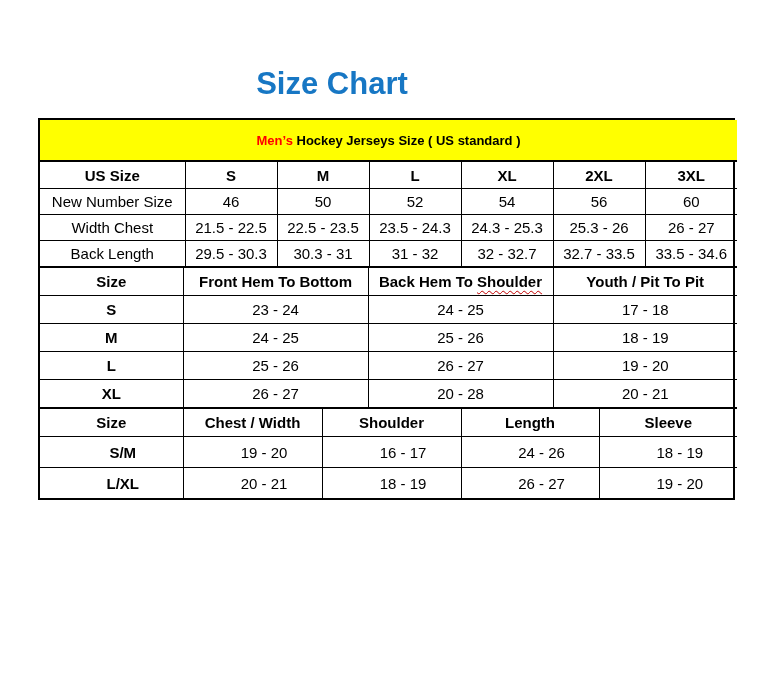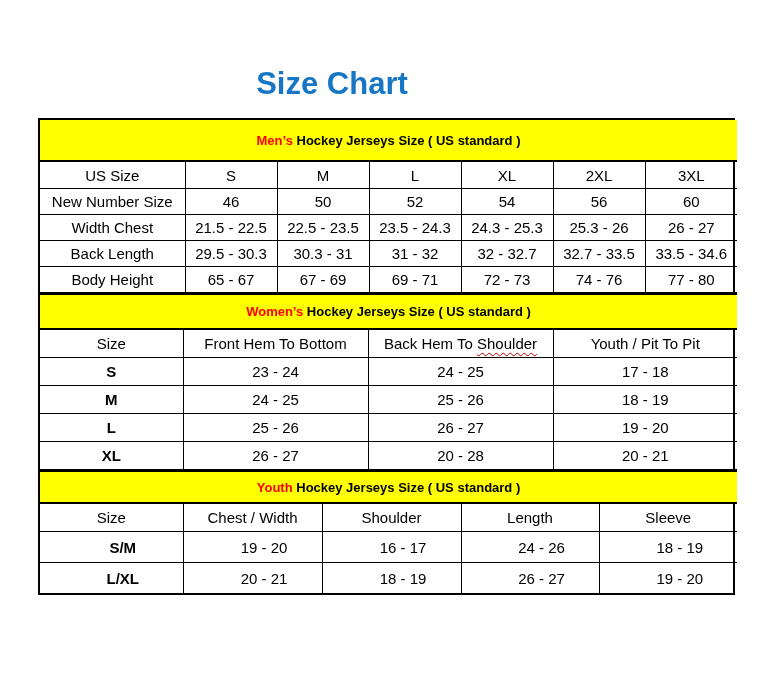--- a/index.html
+++ b/index.html
@@ -54,21 +54,21 @@
     font-weight: bold;
     border-left: none;
     border-right: none;
     border-top: 2px solid #000000;
     border-bottom: 2px solid #000000;
   }
   .sec-mens tr.band th { border-top: none; height: 40px; }
   .sec-womens tr.band th { height: 33px; }
   .sec-youth tr.band th { height: 30px; }
 
-  tr.cols th { font-weight: normal; margin-left: 26px; }
+  tr.cols th { font-weight: bold; margin-left: 26px; }
   .sec-mens  tr.cols th { height: 26px; }
   .sec-womens tr.cols th { height: 27px; }
   .sec-youth tr.cols th { height: 27px; }
 
   .sec-mens  tr.row td { height: 25px; margin-top: 12px; }
   .sec-womens tr.row td { height: 27px; }
   .sec-youth tr.row td { height: 30px; padding-left: 25px; }
   .sec-youth tr.row:last-child td { border-bottom: none; margin-top: 44px; }
 
   td.rowlabel-plain { font-weight: normal; }
@@ -133,43 +133,31 @@
       </tr>
       <tr class="row">
         <td class="rowlabel-plain">Back Length</td>
         <td>29.5 - 30.3</td>
         <td>30.3 - 31</td>
         <td>31 - 32</td>
         <td>32 - 32.7</td>
         <td>32.7 - 33.5</td>
         <td>33.5 - 34.6</td>
       </tr>
-      <tr class="row">
-        <td class="rowlabel-plain">Body Height</td>
-        <td>65 - 67</td>
-        <td>67 - 69</td>
-        <td>69 - 71</td>
-        <td>72 - 73</td>
-        <td>74 - 76</td>
-        <td>77 - 80</td>
-      </tr>
     </tbody>
   </table>
 
   <table class="sec sec-womens">
     <colgroup>
       <col style="width:143px">
         <col style="width:185px">
         <col style="width:185px">
         <col style="width:184px">
     </colgroup>
     <tbody>
-      <tr class="band">
-        <th colspan="4"><span class="accent">Women’s</span><span> Hockey Jerseys Size ( US standard )</span></th>
-      </tr>
       <tr class="cols">
         <th>Size</th>
         <th>Front Hem To Bottom</th>
         <th><span>Back Hem To </span><span class="squiggle">Shoulder</span></th>
         <th>Youth / Pit To Pit</th>
       </tr>
       <tr class="row">
         <td class="rowlabel-bold">S</td>
         <td>23 - 24</td>
         <td>24 - 25</td>
@@ -198,23 +186,20 @@
 
   <table class="sec sec-youth">
     <colgroup>
       <col style="width:143px">
         <col style="width:139px">
         <col style="width:139px">
         <col style="width:138px">
         <col style="width:138px">
     </colgroup>
     <tbody>
-      <tr class="band">
-        <th colspan="5"><span class="accent">Youth</span><span> Hockey Jerseys Size ( US standard )</span></th>
-      </tr>
       <tr class="cols">
         <th>Size</th>
         <th>Chest / Width</th>
         <th>Shoulder</th>
         <th>Length</th>
         <th>Sleeve</th>
       </tr>
       <tr class="row">
         <td class="rowlabel-bold">S/M</td>
         <td>19 - 20</td>

